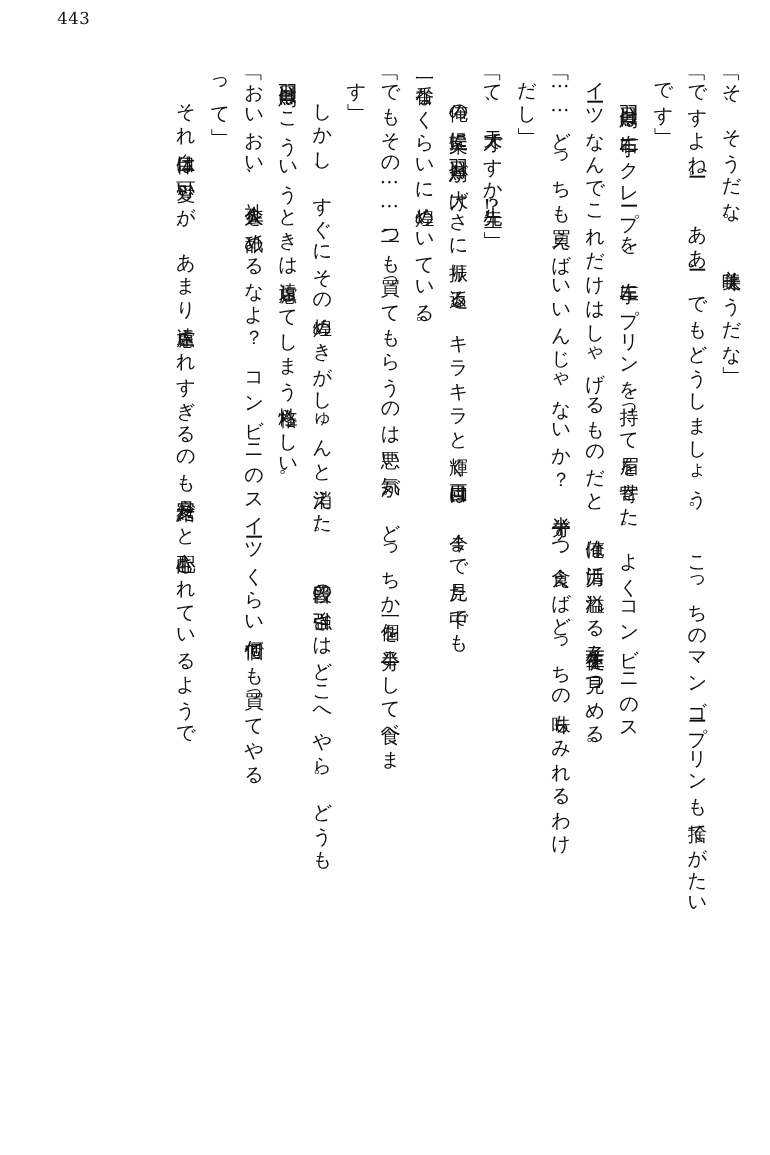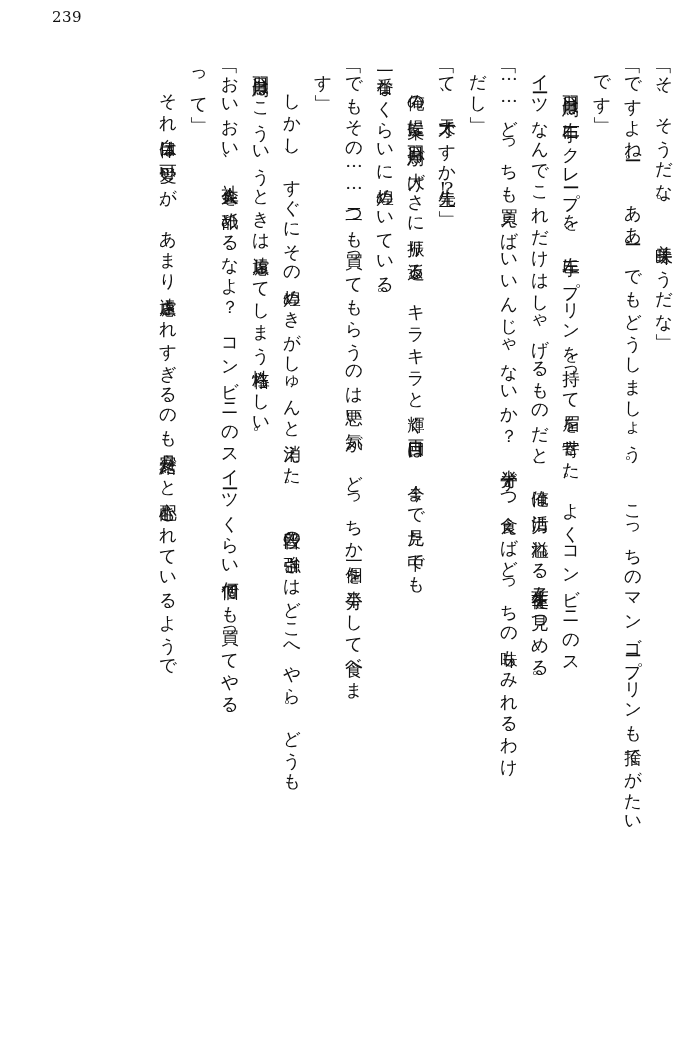--- a/index.html
+++ b/index.html
@@ -49,21 +49,21 @@
     white-space: pre;
     color: #111111;
     font-family: "DejaVu Serif", "Liberation Serif", serif;
   }
 </style>
 </head>
 <body>
 
 <div class="page">
 
-  <div class="page-number">239</div>
+  <div class="page-number">443</div>
 
   <div class="text-body" id="text-body">
       <div class="vline">「そ、そうだな。　美味そうだな」</div>
       <div class="vline">「ですよねー。　ああー、でもどうしましょう。　こっちのマンゴープリンも捨てがたい</div>
       <div class="vline">です」</div>
       <div class="vline">　羽目鳥は右手にクレープを、左手にプリンを持って眉を寄せた。よくコンビニのス</div>
       <div class="vline">イーツなんでこれだけはしゃげるものだと、俺は活力に溢れる女子生徒を見つめる。</div>
       <div class="vline">「……どっちも買えばいいんじゃないか？　半分ずつ食えばどっちの味もみれるわけ</div>
       <div class="vline">だし」</div>
       <div class="vline">「て、天才ですか先生⁉」</div>

